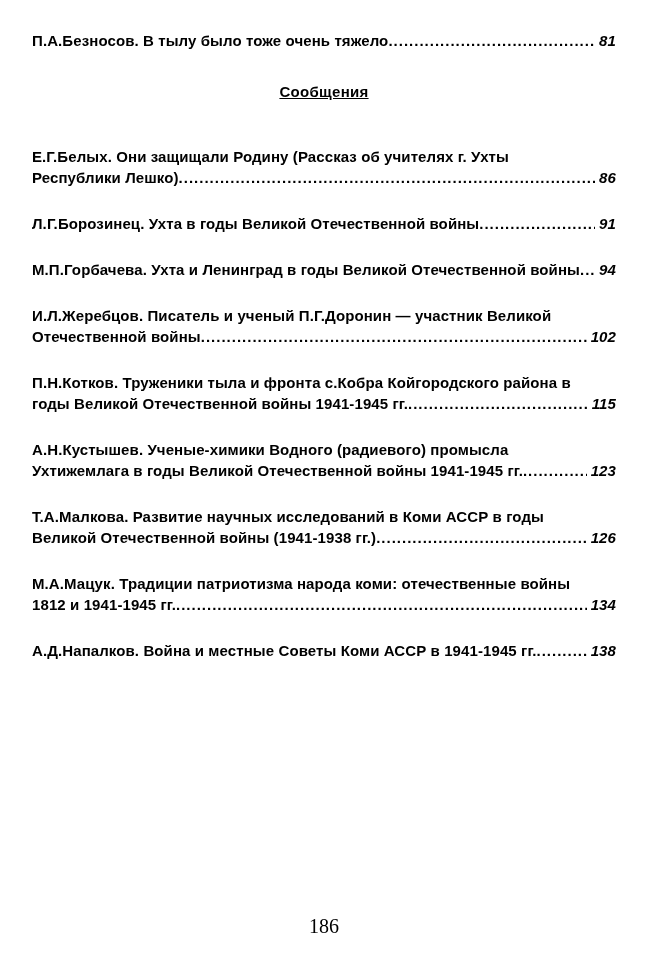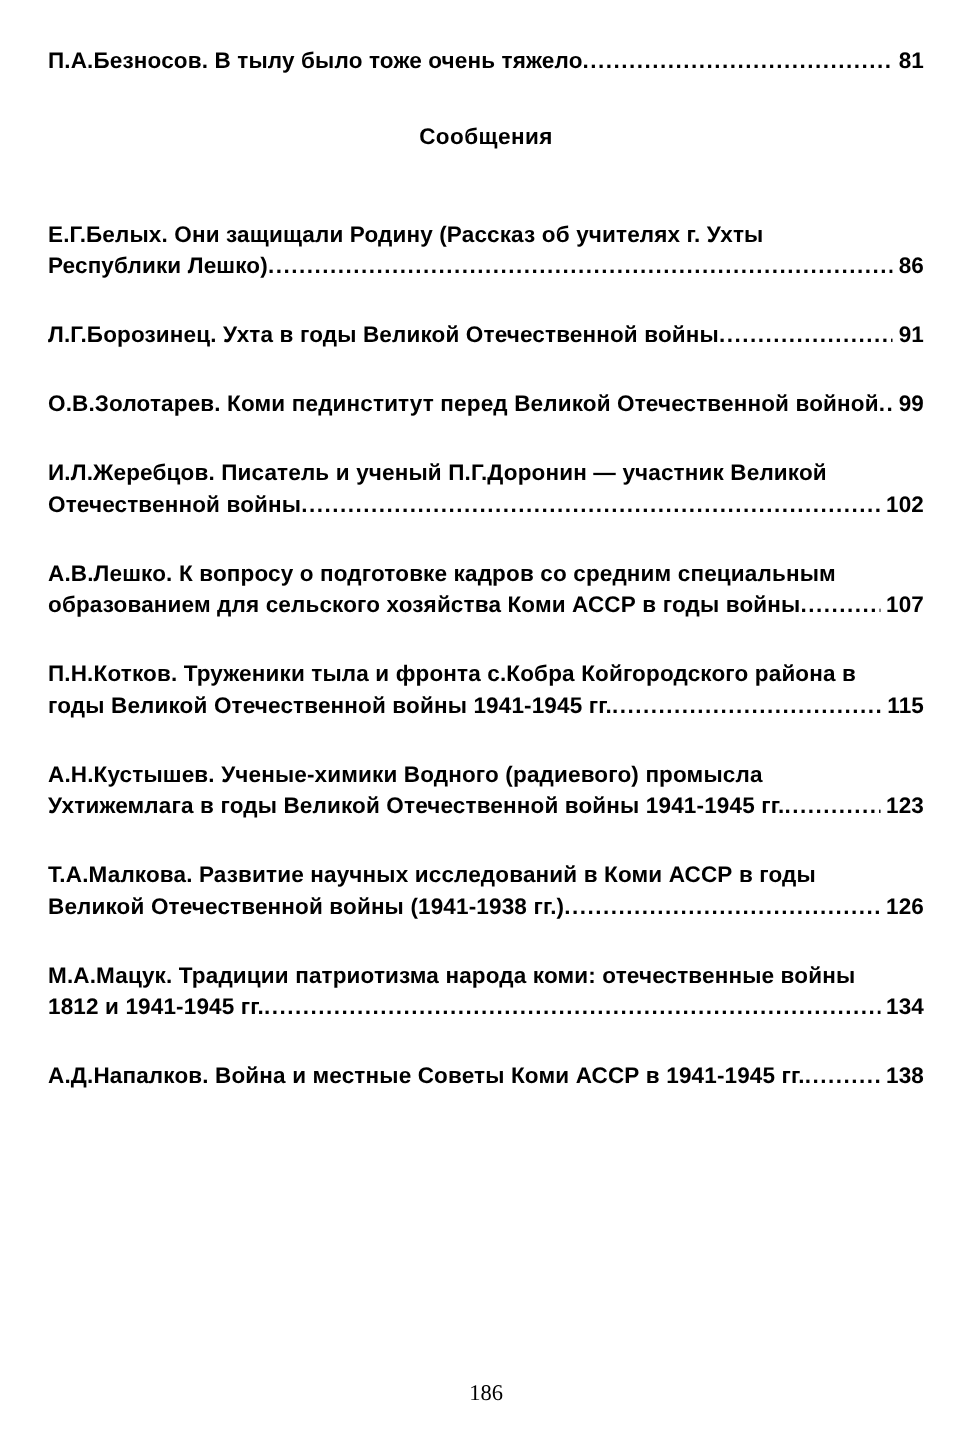--- a/index.html
+++ b/index.html
@@ -37,37 +37,39 @@
   .entry .title::after {
     content: "....................................................................................................................................................................";
     position: absolute;
     white-space: nowrap;
     letter-spacing: 1px;
   }
   .entry .page {
     position: relative;
     background: #ffffff;
     padding-left: 4px;
+    font-style: italic;
   }
   .section-heading {
     text-align: center;
     font-weight: bold;
     font-size: 15px;
     line-height: 21px;
     margin: 30px 0 44px 0;
     letter-spacing: 0.3px;
+    text-decoration: underline;
   }
   .folio {
     position: absolute;
     left: 0;
     right: 0;
     bottom: 22px;
     text-align: center;
     font-family: "Liberation Serif", serif;
-    font-size: 15px;
+    font-size: 20px;
     font-weight: normal;
   }
 </style>
 </head>
 <body>
 
 <div class="page-wrap">
 
   <div class="entry">
     <span class="title">П.А.Безносов. В тылу было тоже очень тяжело</span>
@@ -79,35 +81,31 @@
   <div class="entry">
     <span class="title">Е.Г.Белых. Они защищали Родину (Рассказ об учителях г. Ухты Республики Лешко)</span>
     <span class="page">86</span>
   </div>
 
   <div class="entry">
     <span class="title">Л.Г.Борозинец. Ухта в годы Великой Отечественной войны</span>
     <span class="page">91</span>
   </div>
 
+  <div class="entry">
+    <span class="title">М.П.Горбачева. Ухта и Ленинград в годы Великой Отечественной войны</span>
+    <span class="page">94</span>
+  </div>
 
-  <div class="entry">
-    <span class="title">О.В.Золотарев. Коми пединститут перед Великой Отечественной войной</span>
-    <span class="page">99</span>
-  </div>
 
   <div class="entry">
     <span class="title">И.Л.Жеребцов. Писатель и ученый П.Г.Доронин — участник Великой Отечественной войны</span>
     <span class="page">102</span>
   </div>
 
-  <div class="entry">
-    <span class="title">А.В.Лешко. К вопросу о подготовке кадров со средним специальным образованием для сельского хозяйства Коми АССР в годы войны</span>
-    <span class="page">107</span>
-  </div>
 
 
   <div class="entry">
     <span class="title">П.Н.Котков. Труженики тыла и фронта с.Кобра Койгородского района в годы Великой Отечественной войны 1941-1945 гг.</span>
     <span class="page">115</span>
   </div>
 
 
   <div class="entry">
     <span class="title">А.Н.Кустышев. Ученые-химики Водного (радиевого) промысла Ухтижемлага в годы Великой Отечественной войны 1941-1945 гг.</span>

